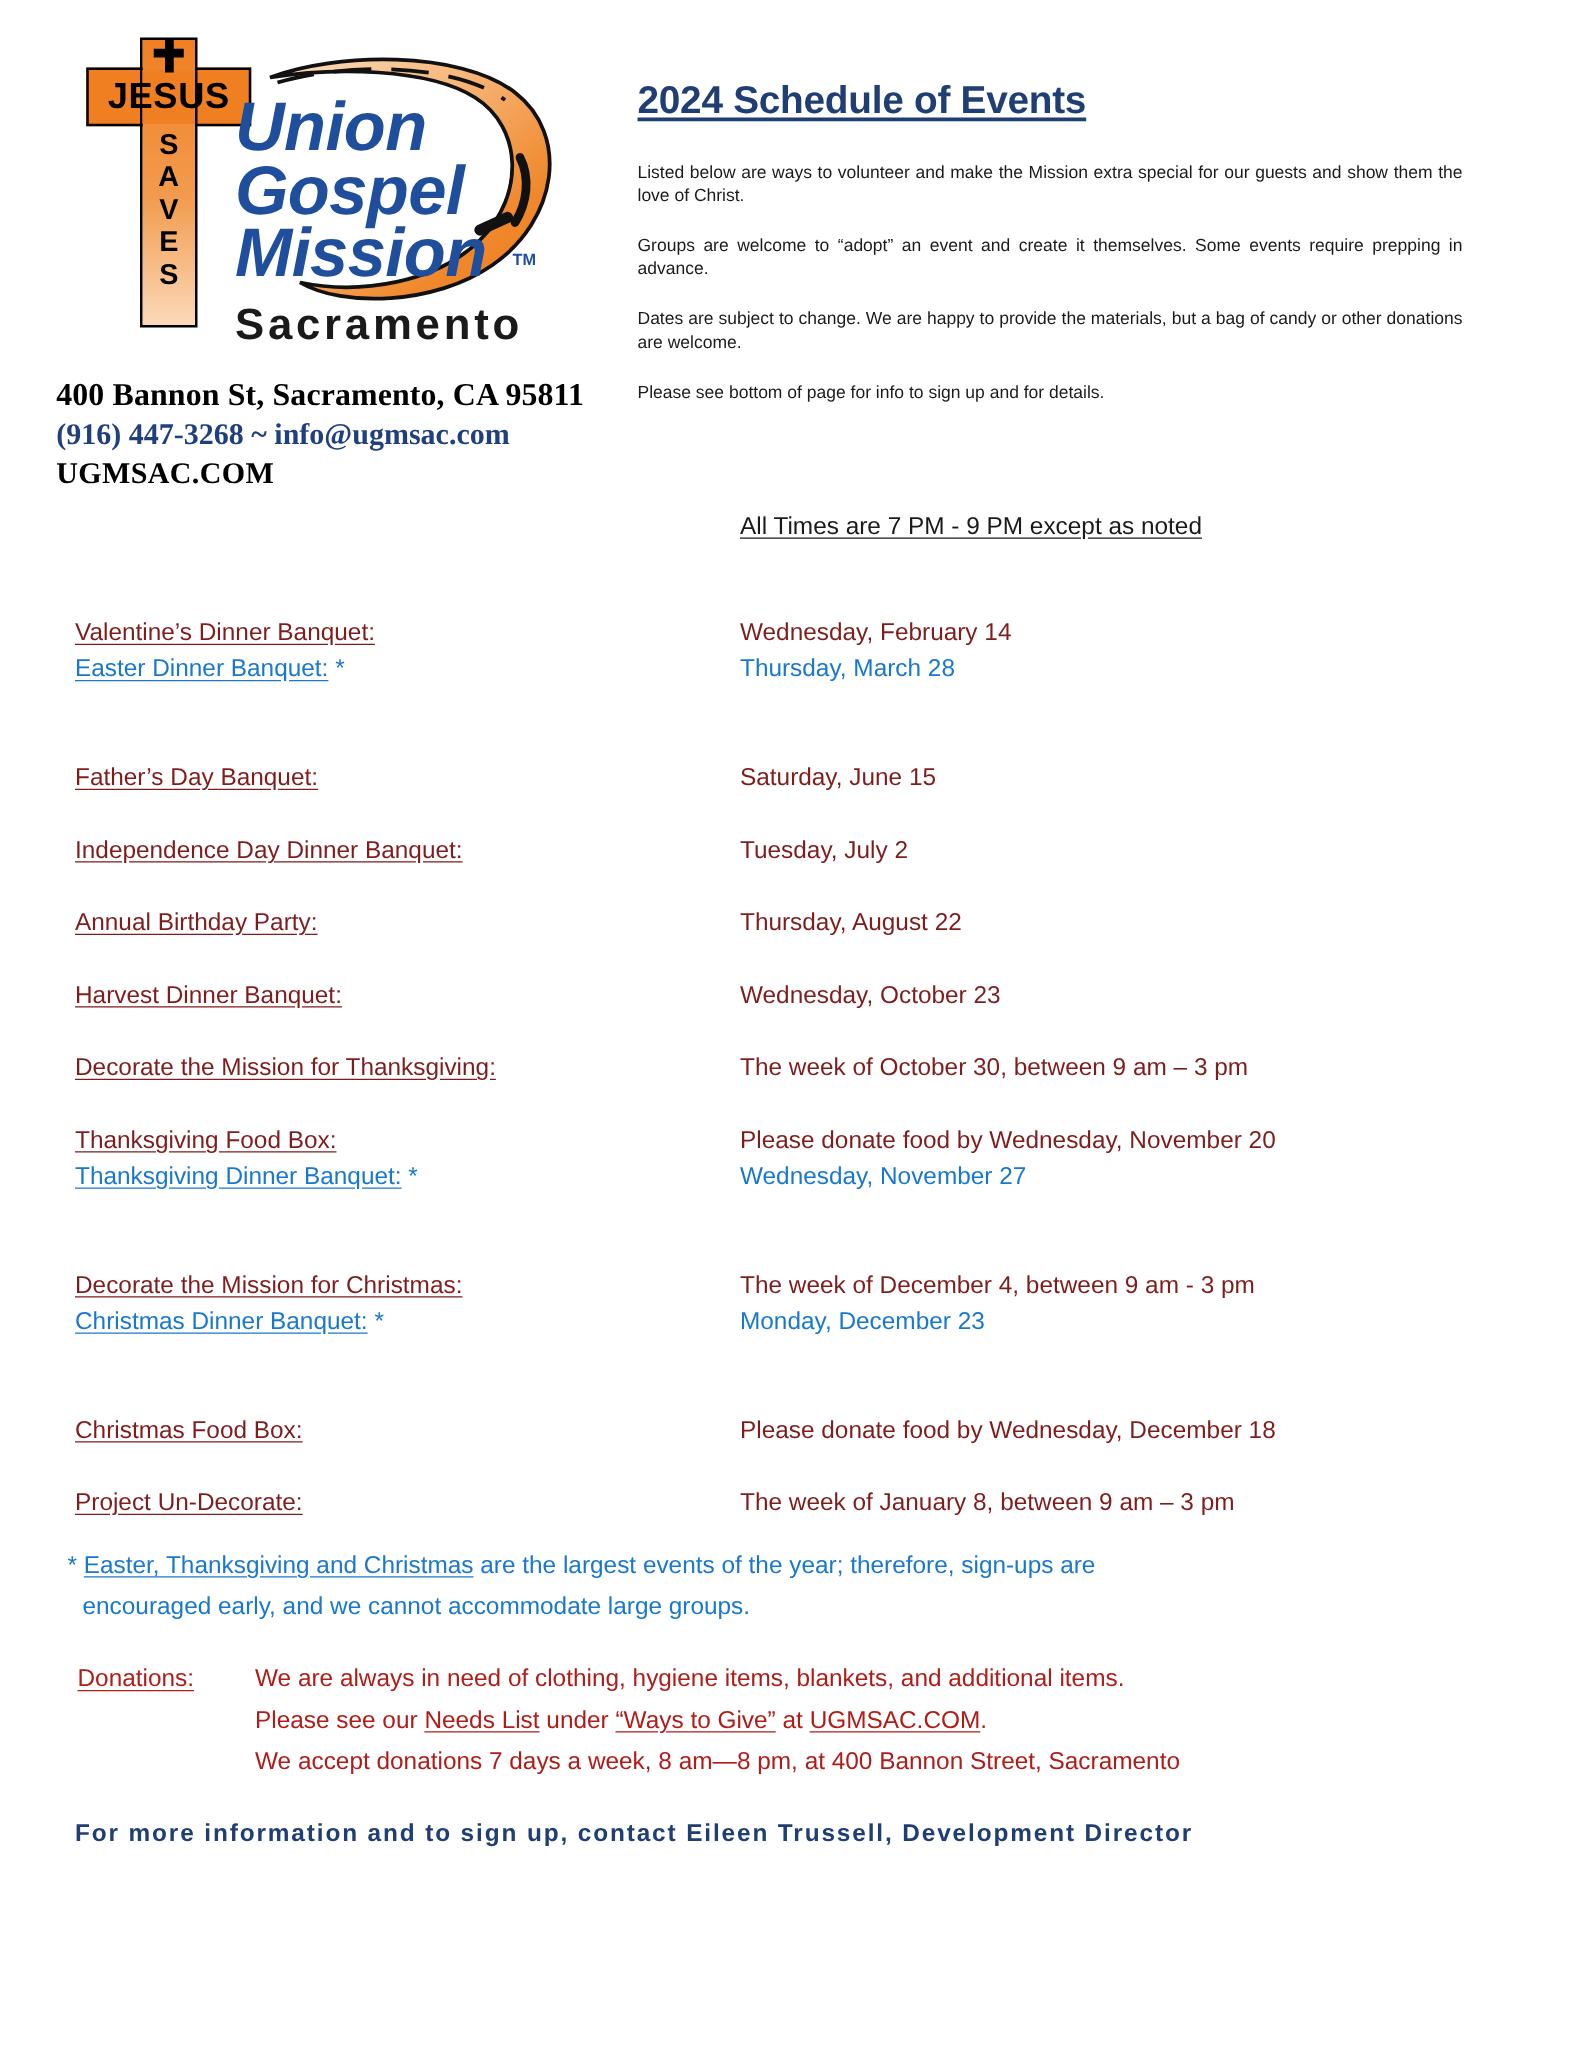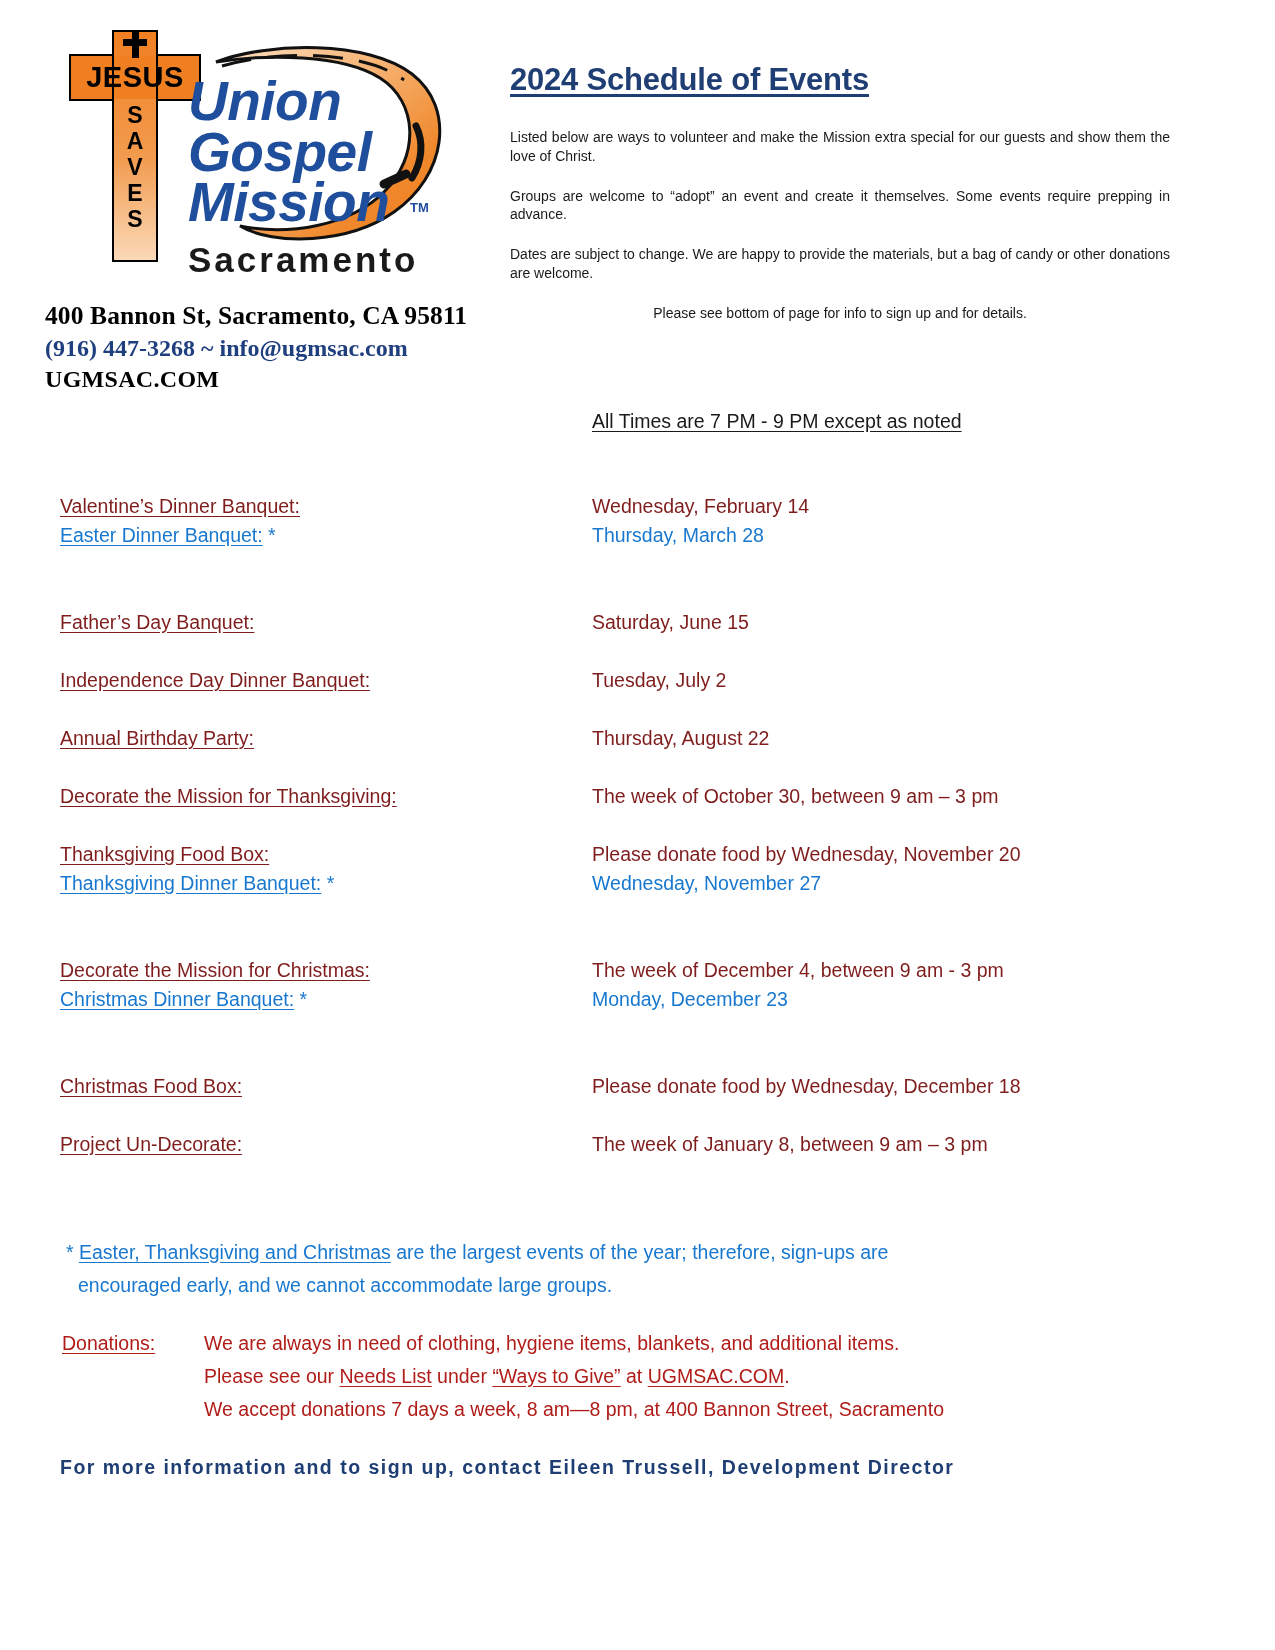--- a/index.html
+++ b/index.html
@@ -203,21 +203,21 @@
     margin: 0 0 30px 0;
     letter-spacing: -0.2px;
   }
   .intro-p {
     font-size: 14px;
     line-height: 1.34;
     color: #1a1a1a;
     margin: 0 0 21px 0;
     text-align: justify;
   }
-  .intro-p.last { margin-bottom: 0; text-align: center; }
+  .intro-p.last { margin-bottom: 0; text-align: left; }
 
   
   .times-note {
     position: absolute;
     left: 592px;
     top: 410px;
     font-size: 19.5px;
     color: #1a1a1a;
     text-decoration: underline;
     text-underline-offset: 3px;
@@ -248,21 +248,21 @@
     top: 0;
     white-space: nowrap;
   }
   .u { text-decoration: underline; text-underline-offset: 2.5px; }
   .black { color: #7f1d1d; margin-top: 29px; }
   .blue  { color: #1878CF; }
 
   
   .footnote {
     position: absolute;
-    left: 66px;
+    left: 54px;
     top: 1236px;
     width: 1100px;
     font-size: 19.5px;
     line-height: 33px;
     color: #1878CF;
   }
   .footnote .cont { display: block; padding-left: 12px; }
 
   
   .donations {
@@ -370,20 +370,24 @@
     </div>
     <div class="evt-row">
       <div class="evt-label black"><span class="u">Independence Day Dinner Banquet:</span></div>
       <div class="evt-date black">Tuesday, July 2</div>
     </div>
     <div class="evt-row">
       <div class="evt-label black"><span class="u">Annual Birthday Party:</span></div>
       <div class="evt-date black">Thursday, August 22</div>
     </div>
     <div class="evt-row">
+      <div class="evt-label black"><span class="u">Harvest Dinner Banquet:</span></div>
+      <div class="evt-date black">Wednesday, October 23</div>
+    </div>
+    <div class="evt-row">
       <div class="evt-label black"><span class="u">Decorate the Mission for Thanksgiving:</span></div>
       <div class="evt-date black">The week of October 30, between 9 am – 3 pm</div>
     </div>
     <div class="evt-row">
       <div class="evt-label black"><span class="u">Thanksgiving Food Box:</span></div>
       <div class="evt-date black">Please donate food by Wednesday, November 20</div>
     </div>
     <div class="evt-row">
       <div class="evt-label blue"><span class="u">Thanksgiving Dinner Banquet:</span><span> *</span></div>
       <div class="evt-date blue">Wednesday, November 27</div>

